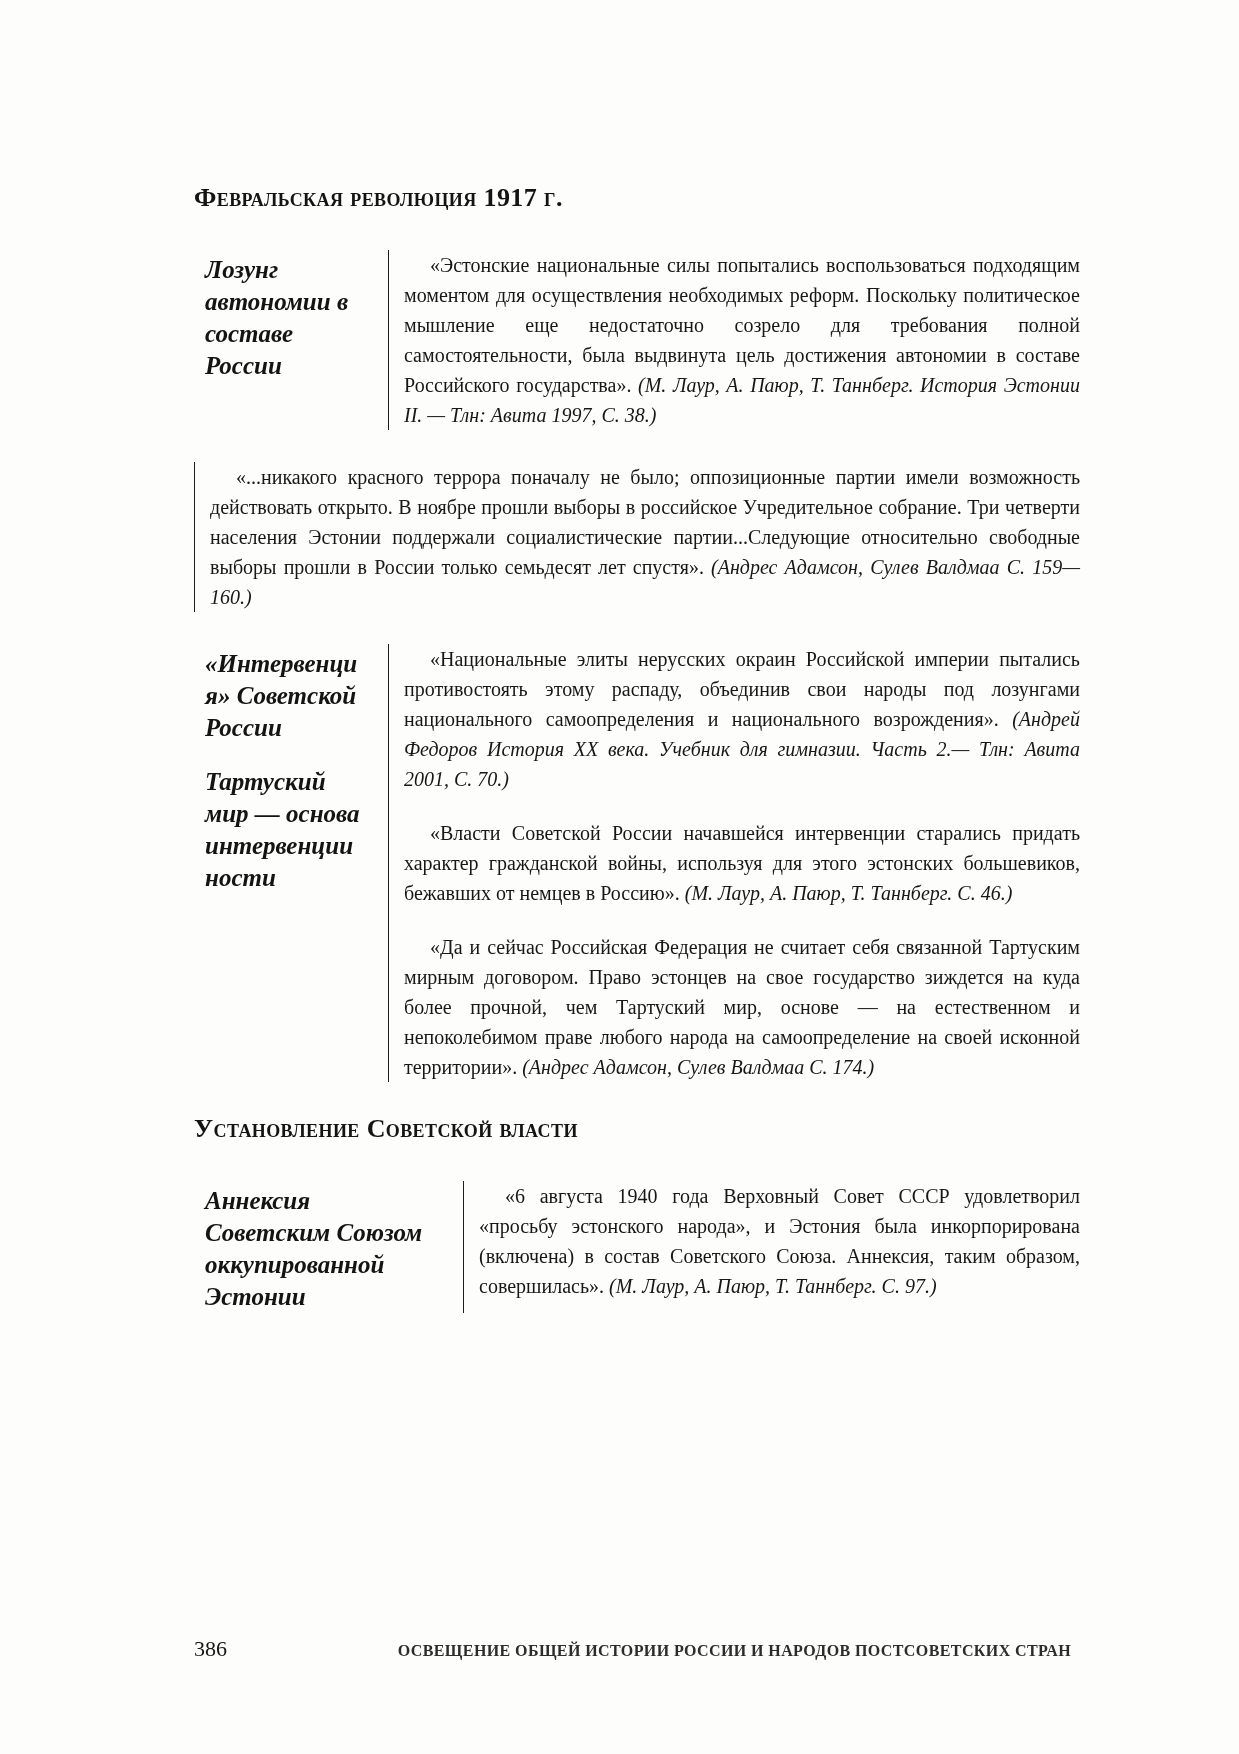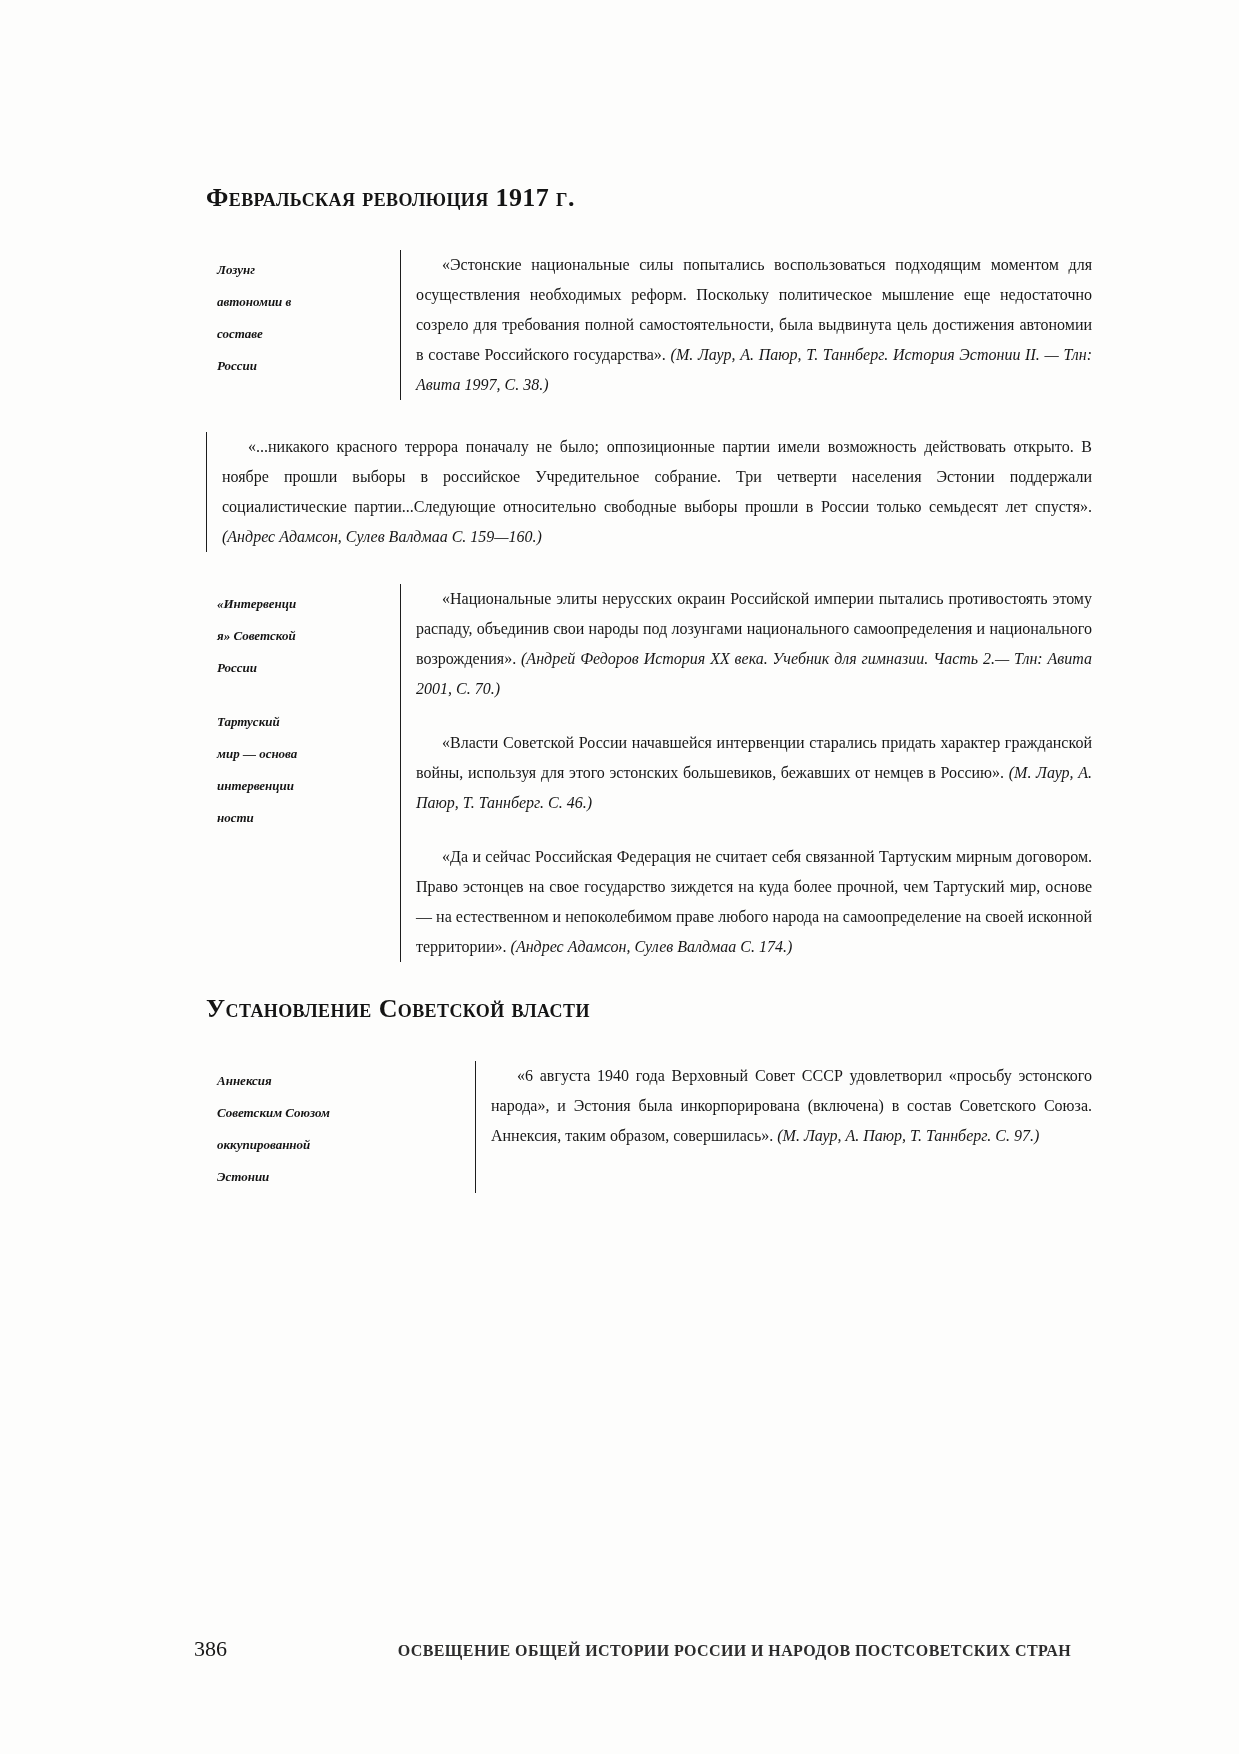--- a/index.html
+++ b/index.html
@@ -1,43 +1,43 @@
 <!DOCTYPE html>
 <html><head>
 <meta charset="utf-8">
 <style>
   html,body { margin:0; padding:0; background:#e8e8e8; }
   .page {
     position:relative; width:1239px; height:1754px;
     background:#fdfdfc; margin:0 auto; overflow:hidden;
     font-family:"Liberation Serif", serif; color:#171717;
   }
-  .content { position:absolute; left:206px; top:183px; width:886px; }
+  .content { position:absolute; left:194px; top:183px; width:886px; }
 
   .heading {
     font-family:"Liberation Serif", serif;
     font-size:26px; line-height:30px; font-weight:700;
     font-variant:small-caps; letter-spacing:0.4px;
     margin:0 0 37px 0; color:#141414;
   }
 
   .row { display:flex; margin-bottom:32px; }
   .labels { width:183px; flex:none; padding:4px 0 0 11px; box-sizing:content-box; }
   .row.wide .labels { width:258px; }
   .divider { width:1px; flex:none; background:#1d1d1d; }
   .quotes { flex:1; min-width:0; padding-left:15px; }
 
   .label {
-    font-size:13px; line-height:32px; font-weight:700; font-style:italic;
+    font-size:25px; line-height:32px; font-weight:700; font-style:italic;
     margin:0 0 22px 0; white-space:pre-line; color:#141414;
   }
   .label:last-child { margin-bottom:0; }
 
   .quote {
-    font-size:16px; line-height:30px; text-align:justify;
+    font-size:20px; line-height:30px; text-align:justify;
     text-indent:26px; margin:0 0 24px 0; color:#171717;
   }
   .quote:last-child { margin-bottom:0; }
   .cite { font-style:italic; }
 
   .page-footer {
     position:absolute; left:194px; right:168px; top:1636px;
     display:flex; justify-content:space-between; align-items:baseline;gap:48px;
   }
   .page-number { font-size:22px; color:#171717; }

